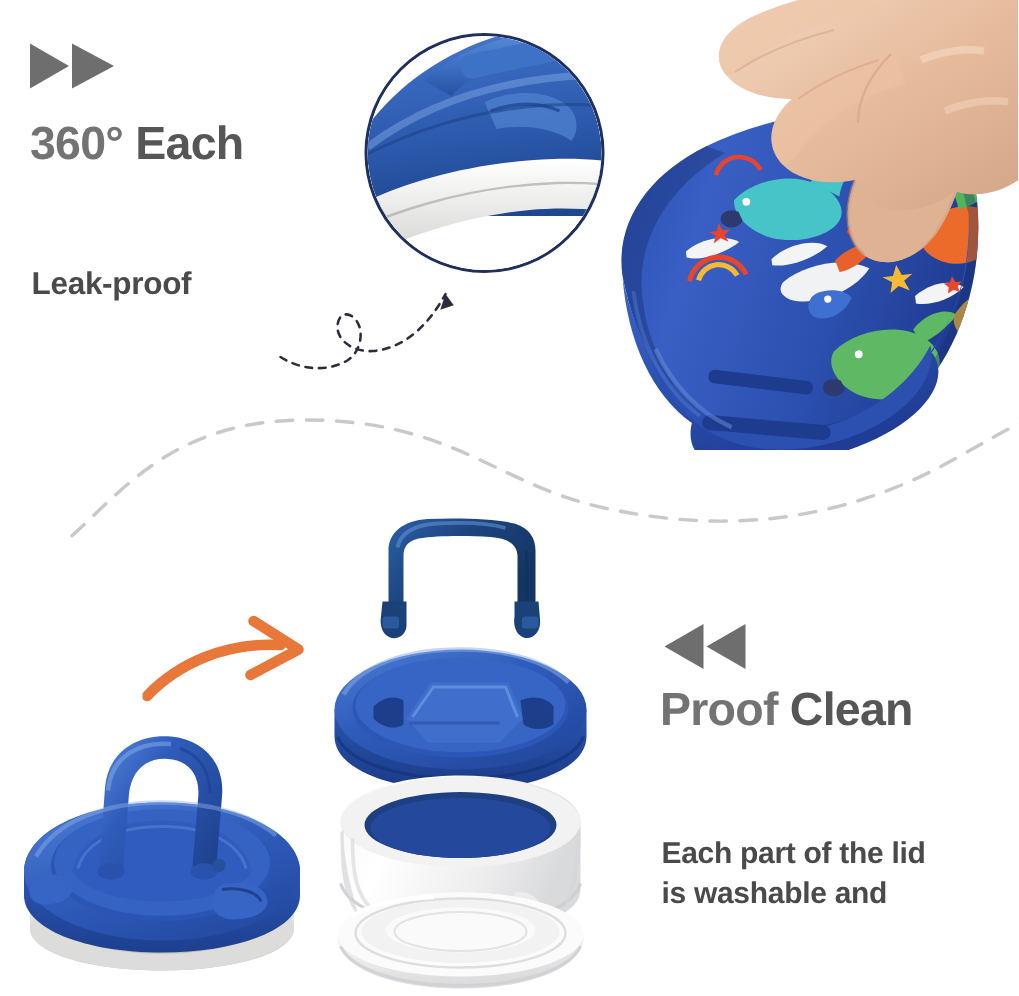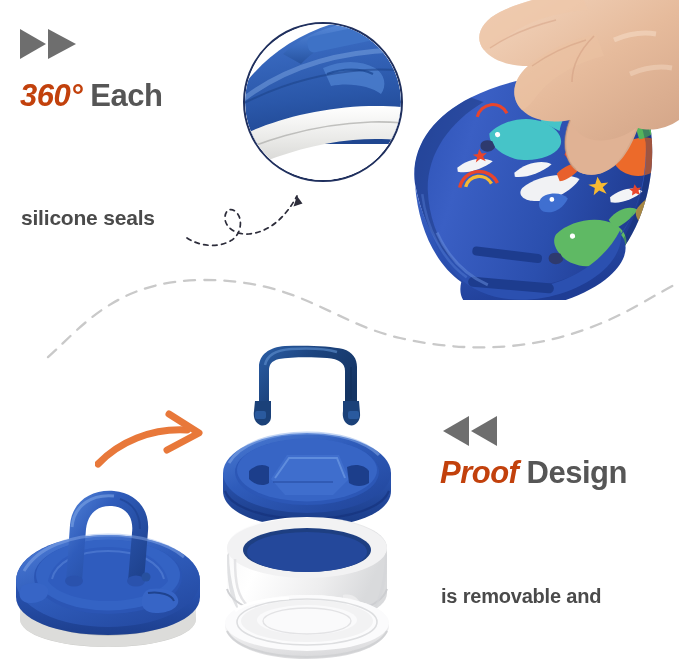--- a/index.html
+++ b/index.html
@@ -15,21 +15,21 @@
   
   .abs { position:absolute; }
 
   
   .headline {
     font-weight:bold;
     color:#565656;
     line-height:1.18;
     letter-spacing:-0.5px;
   }
-  .headline .accent { color:#c2410c;font-style:italic; }
+  .headline .accent { color:#737373; }
   .subtext {
     font-weight:bold;
     color:#4a4a4a;
     line-height:1.35;
     letter-spacing:-0.2px;
   }
 
   #tl-head { left:20px; top:78px; font-size:31px; width:240px; }
   #tl-sub  { left:21px; top:176px; font-size:21px; width:215px; }
 
@@ -82,22 +82,21 @@
   <svg class="abs ff-icon" style="left:19px; top:27px;" width="62" height="34" viewBox="0 0 62 34">
     <polygon points="1,2 1,32 27,17" fill="#6e6e6e"></polygon>
     <polygon points="29,2 29,32 57,17" fill="#6e6e6e"></polygon>
   </svg>
 
   <div id="tl-head" class="abs headline">
     <span class="accent">360°</span><span> Each</span><br>
   </div>
 
   <div id="tl-sub" class="abs subtext">
-    <br>
-    <span>silicone seals</span>
+    <span>Leak-proof</span><br>
   </div>
 
   <svg id="pointer" class="abs" width="130" height="92" viewBox="0 0 130 92">
     <g fill="none" stroke="#2c2c3a" stroke-width="1.7" stroke-dasharray="4.5 4.5" stroke-linecap="round">
       <path d="M2,70 C16,79 34,80 47,72 C56,66 58,52 52,45 C47,39 40,41 40,50 C40,60 52,67 64,66 C84,64 100,50 112,28"></path>
     </g>
     <path d="M112,28 L108.5,38.5 L117.5,35.5 Z" fill="#2c2c3a"></path>
   </svg>
 
   <div id="inset" class="abs">
@@ -276,26 +275,26 @@
       </g>
     </svg>
   </div>
 
   <svg class="abs rw-icon" style="left:439px; top:414px;" width="62" height="34" viewBox="0 0 62 34">
     <polygon points="30,2 30,32 4,17" fill="#6e6e6e"></polygon>
     <polygon points="58,2 58,32 32,17" fill="#6e6e6e"></polygon>
   </svg>
 
   <div id="br-head" class="abs headline">
-    <span class="accent">Proof</span><span> Design</span><br>
+    <span class="accent">Proof</span><span> Clean</span><br>
   </div>
 
   <div id="br-sub" class="abs subtext">
-    <br>
-    <span>is removable and</span><br>
+    <span>Each part of the lid</span><br>
+    <span>is washable and</span><br>
   </div>
 
   <svg id="orange-arrow" class="abs" width="125" height="72" viewBox="0 0 125 72">
     <path d="M3,56 C24,34 56,20 92,22" fill="none" stroke="#e8783a" stroke-width="7" stroke-linecap="round"></path>
     <path d="M74,6 L104,25 L72,42" fill="none" stroke="#e8783a" stroke-width="7" stroke-linecap="round" stroke-linejoin="round"></path>
   </svg>
 
   <div id="lid-assembled" class="abs">
     <svg width="215" height="175" viewBox="0 0 215 175">
       <defs>

